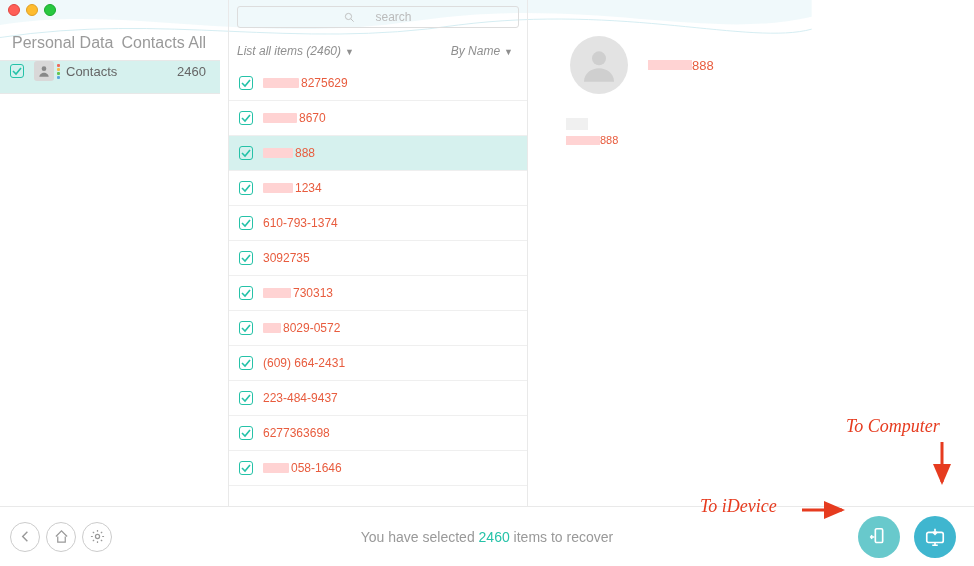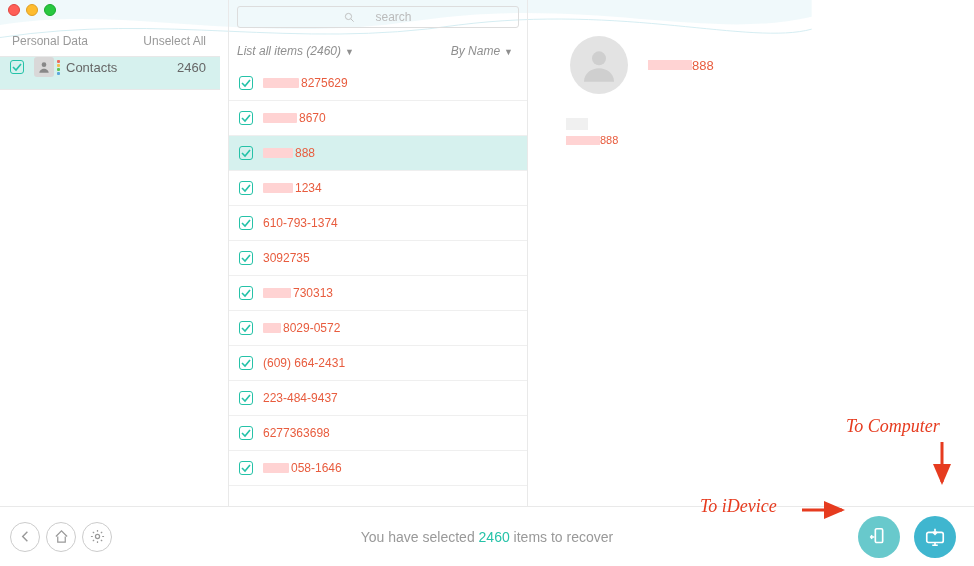--- a/index.html
+++ b/index.html
@@ -7,21 +7,21 @@
 
 .traffic-lights { position: absolute; top: 4px; left: 8px; display: flex; gap: 6px; }
 .traffic-lights span { width: 12px; height: 12px; border-radius: 50%; display: block; }
 .tl-red { background: #ff5f57; border: 0.5px solid #e14640; }
 .tl-yellow { background: #febc2e; border: 0.5px solid #dfa023; }
 .tl-green { background: #28c840; border: 0.5px solid #17a92d; }
 
 .bgwave { position: absolute; top: 0; left: 0; right: 0; height: 50px; pointer-events: none; }
 
 .sidebar { position: absolute; top: 22px; left: 0; width: 220px; }
-.sidebar-header { display: flex; justify-content: space-between; padding: 12px 14px 8px 12px; font-size: 12px; color: #9a9a9a; }
+.sidebar-header { display: flex; justify-content: space-between; padding: 12px 14px 8px 12px; font-size: 16px; color: #9a9a9a; }
 .sidebar-item { display: flex; align-items: center; height: 34px; padding: 0 14px 12px 10px; background: #d6f1ee; border-top: 1px solid #e8e8e8; border-bottom: 1px solid #e8e8e8; font-size: 13px; color: #666; }
 .check { width: 14px; height: 14px; border: 1.5px solid #25c2a8; border-radius: 3px; display: flex; align-items: center; justify-content: center; margin-right: 10px; flex-shrink: 0; }
 .check svg { width: 10px; height: 10px; }
 .avatar-ico { width: 20px; height: 20px; background: #d9d8d8; border-radius: 3px; margin-right: 3px; display:flex; align-items:center; justify-content:center; }
 .avatar-ico svg { width: 14px; height: 14px; }
 .bars { display: flex; flex-direction: column; gap: 1px; margin-right: 6px; }
 .bars span { height: 3px; width: 3px; border-radius: 1px; }
 .b1 { background:#ec6b5e; } .b2 { background:#f5bd4f; } .b3 { background:#62c554; } .b4 { background:#5aa7dd; }
 .sidebar-item .count { margin-left: auto; }
 
@@ -71,21 +71,21 @@
 
 <div class="traffic-lights">
   <span class="tl-red"></span>
   <span class="tl-yellow"></span>
   <span class="tl-green"></span>
 </div>
 
 <div class="sidebar">
   <div class="sidebar-header">
     <span>Personal Data</span>
-    <span>Unselect All</span>
+    <span>Contacts All</span>
   </div>
   <div class="sidebar-item">
     <span class="check">
       <svg viewBox="0 0 10 10">
           <path d="M1 5 L4 8 L9 2" fill="none" stroke="#25c2a8" stroke-width="1.6"></path>
         </svg>
     </span>
     <span class="avatar-ico">
       <svg viewBox="0 0 24 24" fill="#888">
           <circle cx="12" cy="8" r="4"></circle>

